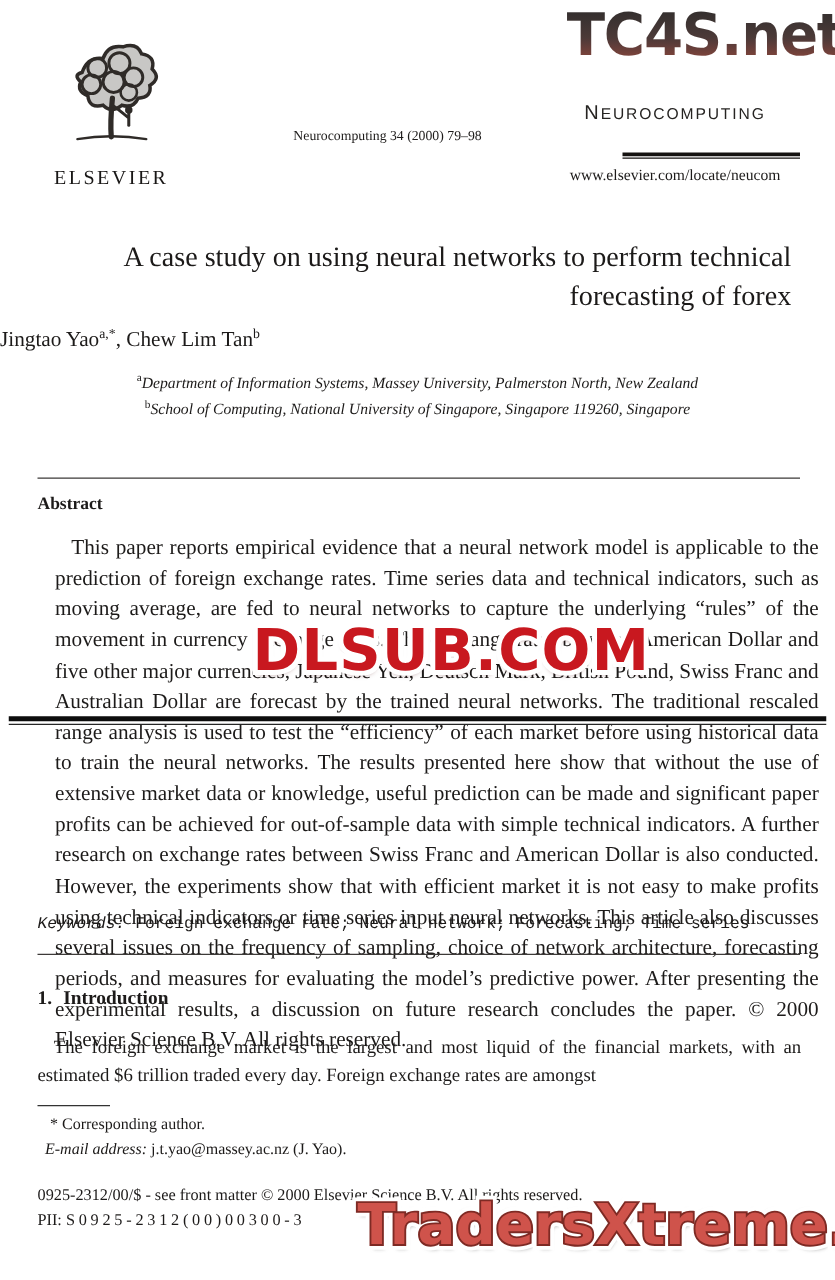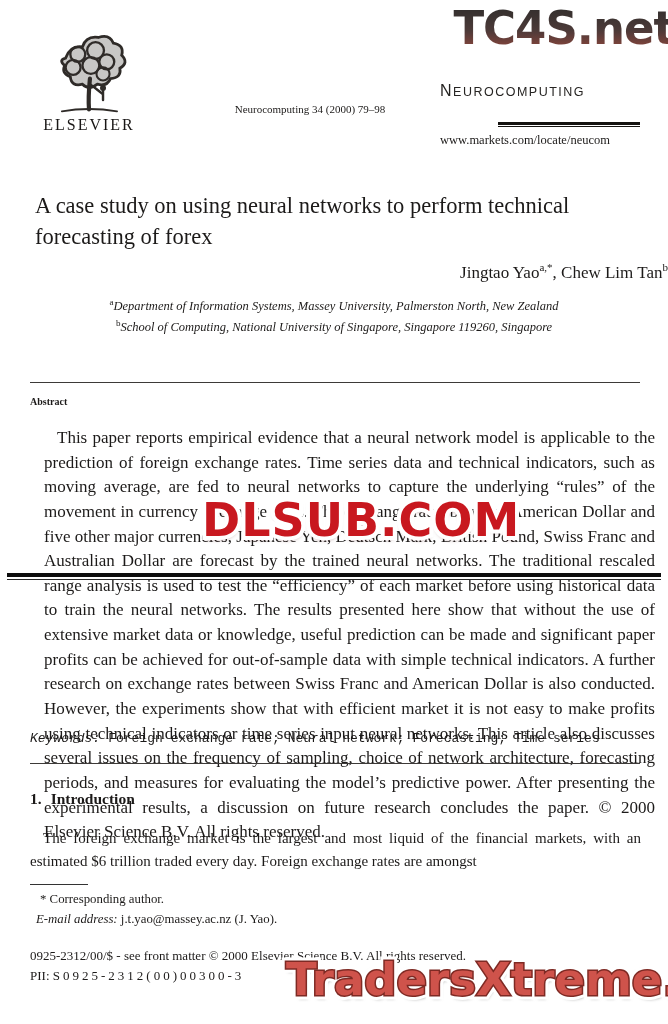--- a/index.html
+++ b/index.html
@@ -11,45 +11,45 @@
     margin: 0 auto;
     background: #ffffff;
     overflow: hidden;
     font-family: "Liberation Serif", serif;
     color: #1c1a19;
   }
 
   
   .logo-block { position: absolute; top: 30px; left: 34px; width: 110px; text-align: center; }
   .logo-block svg { display: block; margin: 0 auto; }
-  .publisher-name { font-size: 16px; letter-spacing: 2px; margin-top: 0; color: #191716; }
+  .publisher-name { font-size: 16px; letter-spacing: 2px; margin-top: 18px; color: #191716; }
 
   .citation { position: absolute; top: 103px; left: 160px; width: 300px; text-align: center; font-size: 11px; }
 
-  .journal-block { position: absolute; top: 82px; right: 28px; width: 200px; text-align: left; }
+  .journal-block { position: absolute; top: 82px; right: 28px; width: 200px; text-align: center; }
   .journal-name { font-family: "Liberation Sans", sans-serif; font-size: 12.5px; letter-spacing: 1.5px; color: #262422; }
   .journal-name::first-letter { font-size: 16px; }
   .double-rule { width: 142px; height: 5px; margin: 22px 0 6px auto; border-top: 3px solid #141210; border-bottom: 1.5px solid #141210; }
   .website { font-size: 12.5px; }
 
   
-  .paper-title { position: absolute; top: 190px; left: 35px; right: 35px; text-align: left; font-size: 22.5px; line-height: 1.38; font-weight: normal; }
-  .authors { position: absolute; top: 261px; left: 0; right: 0; text-align: right; font-size: 17px; }
+  .paper-title { position: absolute; top: 190px; left: 35px; right: 35px; text-align: right; font-size: 22.5px; line-height: 1.38; font-weight: normal; }
+  .authors { position: absolute; top: 261px; left: 0; right: 0; text-align: left; font-size: 17px; }
   .authors sup { font-size: 11px; }
   .affiliations { position: absolute; top: 295px; left: 0; right: 0; text-align: center; font-style: italic; font-size: 12.5px; line-height: 1.6; }
   .affiliations sup { font-size: 9px; font-style: normal; }
   .received { position: absolute; top: 338px; left: 0; right: 0; text-align: center; font-size: 13px; }
 
   
   .rule { position: absolute; left: 30px; right: 28px; border-top: 1.5px solid #3d3a38; }
   .rule-1 { top: 382px; }
   .rule-2 { top: 763px; }
 
   
-  .abstract-heading { position: absolute; top: 396px; left: 30px; font-size: 10px; font-weight: bold; }
+  .abstract-heading { position: absolute; top: 396px; left: 30px; font-size: 14px; font-weight: bold; }
   .abstract-text { position: absolute; top: 426px; left: 44px; width: 611px; font-size: 17px; line-height: 1.45; text-align: justify; text-indent: 13px; }
   .keywords-line { position: absolute; top: 731px; left: 30px; width: 611px; font-size: 13px; font-family: Liberation Mono, monospace; }
   .keywords-label { font-style: italic; margin-right: 8px; }
 
   
   .section-heading { position: absolute; top: 790px; left: 30px; font-size: 15.5px; font-weight: bold; text-align: center; }
   .section-number { margin-right: 9px; }
   .section-text { position: absolute; top: 827px; left: 30px; width: 611px; font-size: 15px; line-height: 1.5; text-align: justify; text-indent: 13px; }
 
   
@@ -127,21 +127,21 @@
       </svg>
     </span>
     <div class="publisher-name">ELSEVIER</div>
   </div>
 
   <div class="citation">Neurocomputing 34 (2000) 79–98</div>
 
   <div class="journal-block">
     <div class="journal-name">NEUROCOMPUTING</div>
     <div class="double-rule"></div>
-    <div class="website">www.markets.com/locate/neucom</div>
+    <div class="website">www.elsevier.com/locate/neucom</div>
   </div>
 
   <h1 class="paper-title">A case study on using neural networks to perform technical forecasting of forex</h1>
 
   <div class="authors">
     <span><span>Jingtao Yao</span><sup>a,*</sup></span><span>, </span><span><span>Chew Lim Tan</span><sup>b</sup></span>
   </div>
 
   <div class="affiliations">
     <div><sup>a</sup><span>Department of Information Systems, Massey University, Palmerston North, New Zealand</span></div>

